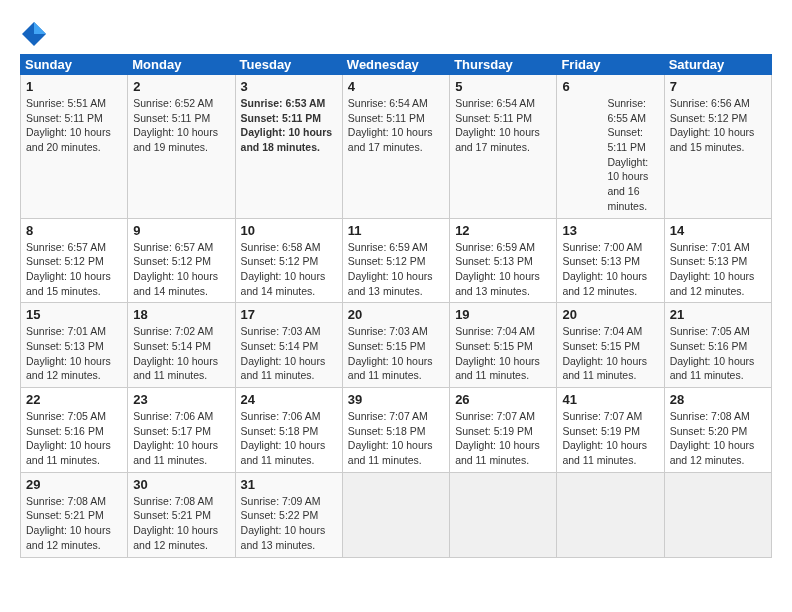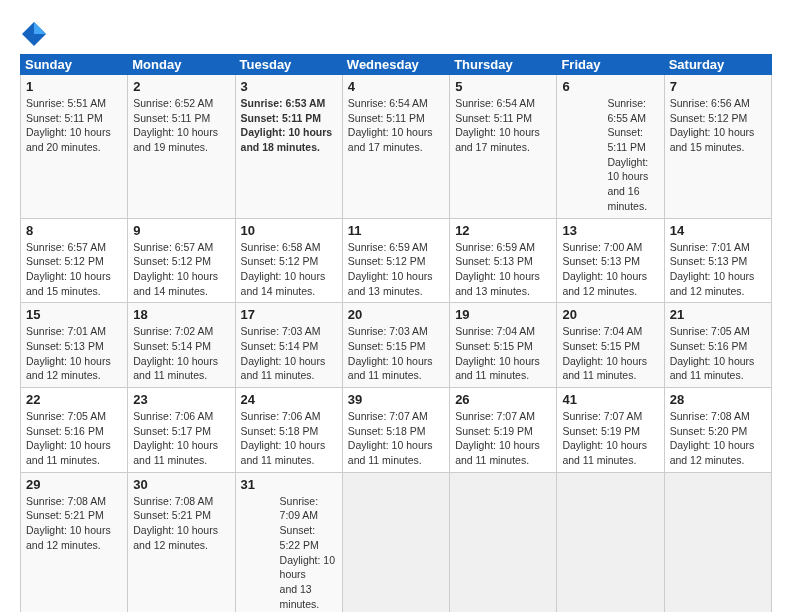--- a/index.html
+++ b/index.html
@@ -335,21 +335,21 @@
         </td>
         <td>
           <span class="day-num">30</span>
           <div class="day-info" style="white-space: pre-line;">Sunrise: 7:08 AM
 Sunset: 5:21 PM
 Daylight: 10 hours
 and 12 minutes.</div>
         </td>
         <td>
           <span class="day-num">31</span>
-          <div class="day-info" style="white-space: pre-line; margin-left: 39px;">Sunrise: 7:09 AM
+          <div class="day-info" style="white-space: pre-line;">Sunrise: 7:09 AM
 Sunset: 5:22 PM
 Daylight: 10 hours
 and 13 minutes.</div>
         </td>
         <td class="empty-cell"></td>
         <td class="empty-cell"></td>
         <td class="empty-cell"></td>
         <td class="empty-cell"></td>
       </tr>
     </tbody>

